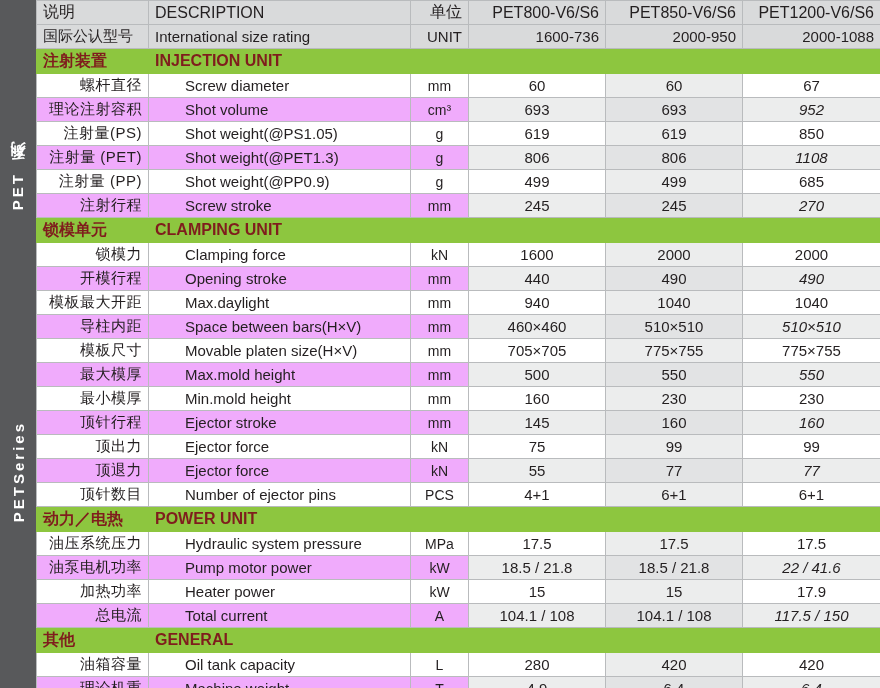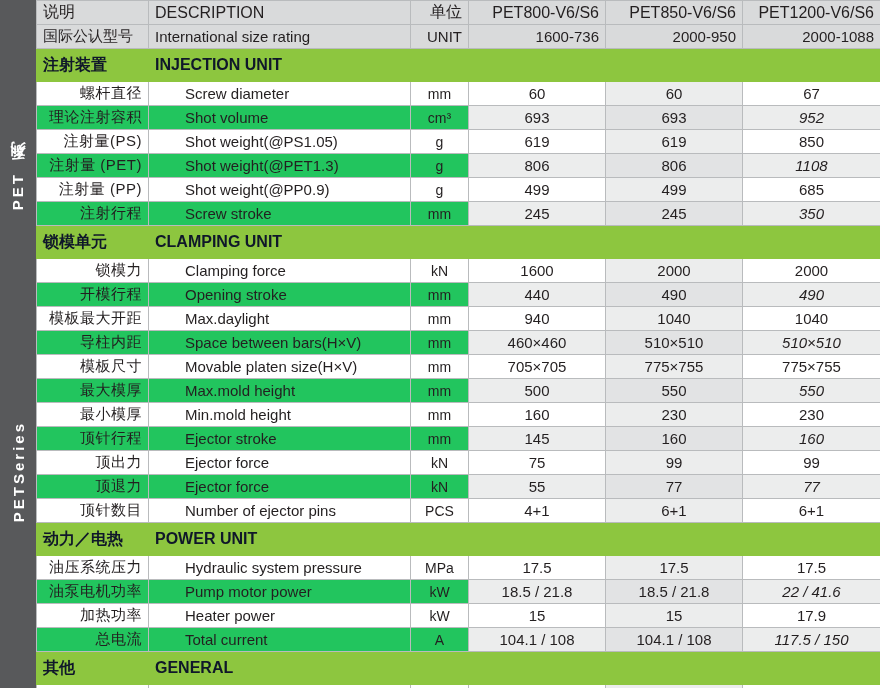--- a/index.html
+++ b/index.html
@@ -73,35 +73,35 @@
     background: #d9dadb;
     font-size: 15px;
   }
   tr.head td.model, tr.head2 td.model {
     text-align: right;
     font-weight: normal;
   }
   
   tr.band td {
     background: #8dc63f;
-    color: #0f172a;
+    color: #7f1d1d;
     font-weight: bold;
     font-size: 16px;
     border: 1px solid #8dc63f;
-    height: 33px;
+    height: 25px;
   }
   
   tr.data td.cn { background: #ffffff; text-align: right; }
   tr.data td.en { background: #ffffff; text-align: left; padding-left: 36px; }
   tr.data td.unit { background: #ffffff; text-align: center; font-size: 14px; }
   tr.data td.v { text-align: center; }
   tr.data td.v1 { background: #ffffff; }
   tr.data td.v2 { background: #eceded; }
   tr.data td.v3 { background: #ffffff; }
-  tr.alt td.cn, tr.alt td.en, tr.alt td.unit { background: #22c55e; margin-left: 46px; }
+  tr.alt td.cn, tr.alt td.en, tr.alt td.unit { background: #f0abfc; margin-left: 46px; }
   tr.alt td.v1 { background: #eceded; }
   tr.alt td.v2 { background: #e2e3e4; }
   tr.alt td.v3 { background: #eceded; font-style: italic; }
   td.cn { letter-spacing: 0.5px; }
 </style>
 </head>
 <body>
 
 <div class="sheet">
 
@@ -180,21 +180,21 @@
             <td class="v v1">499</td>
             <td class="v v2">499</td>
             <td class="v v3">685</td>
           </tr>
           <tr class="data alt">
             <td class="cn">注射行程</td>
             <td class="en">Screw stroke</td>
             <td class="unit">mm</td>
             <td class="v v1">245</td>
             <td class="v v2">245</td>
-            <td class="v v3">350</td>
+            <td class="v v3">270</td>
           </tr>
           <tr class="band">
             <td>锁模单元</td>
             <td colspan="5">CLAMPING UNIT</td>
           </tr>
           <tr class="data">
             <td class="cn">锁模力</td>
             <td class="en">Clamping force</td>
             <td class="unit">kN</td>
             <td class="v v1">1600</td>

